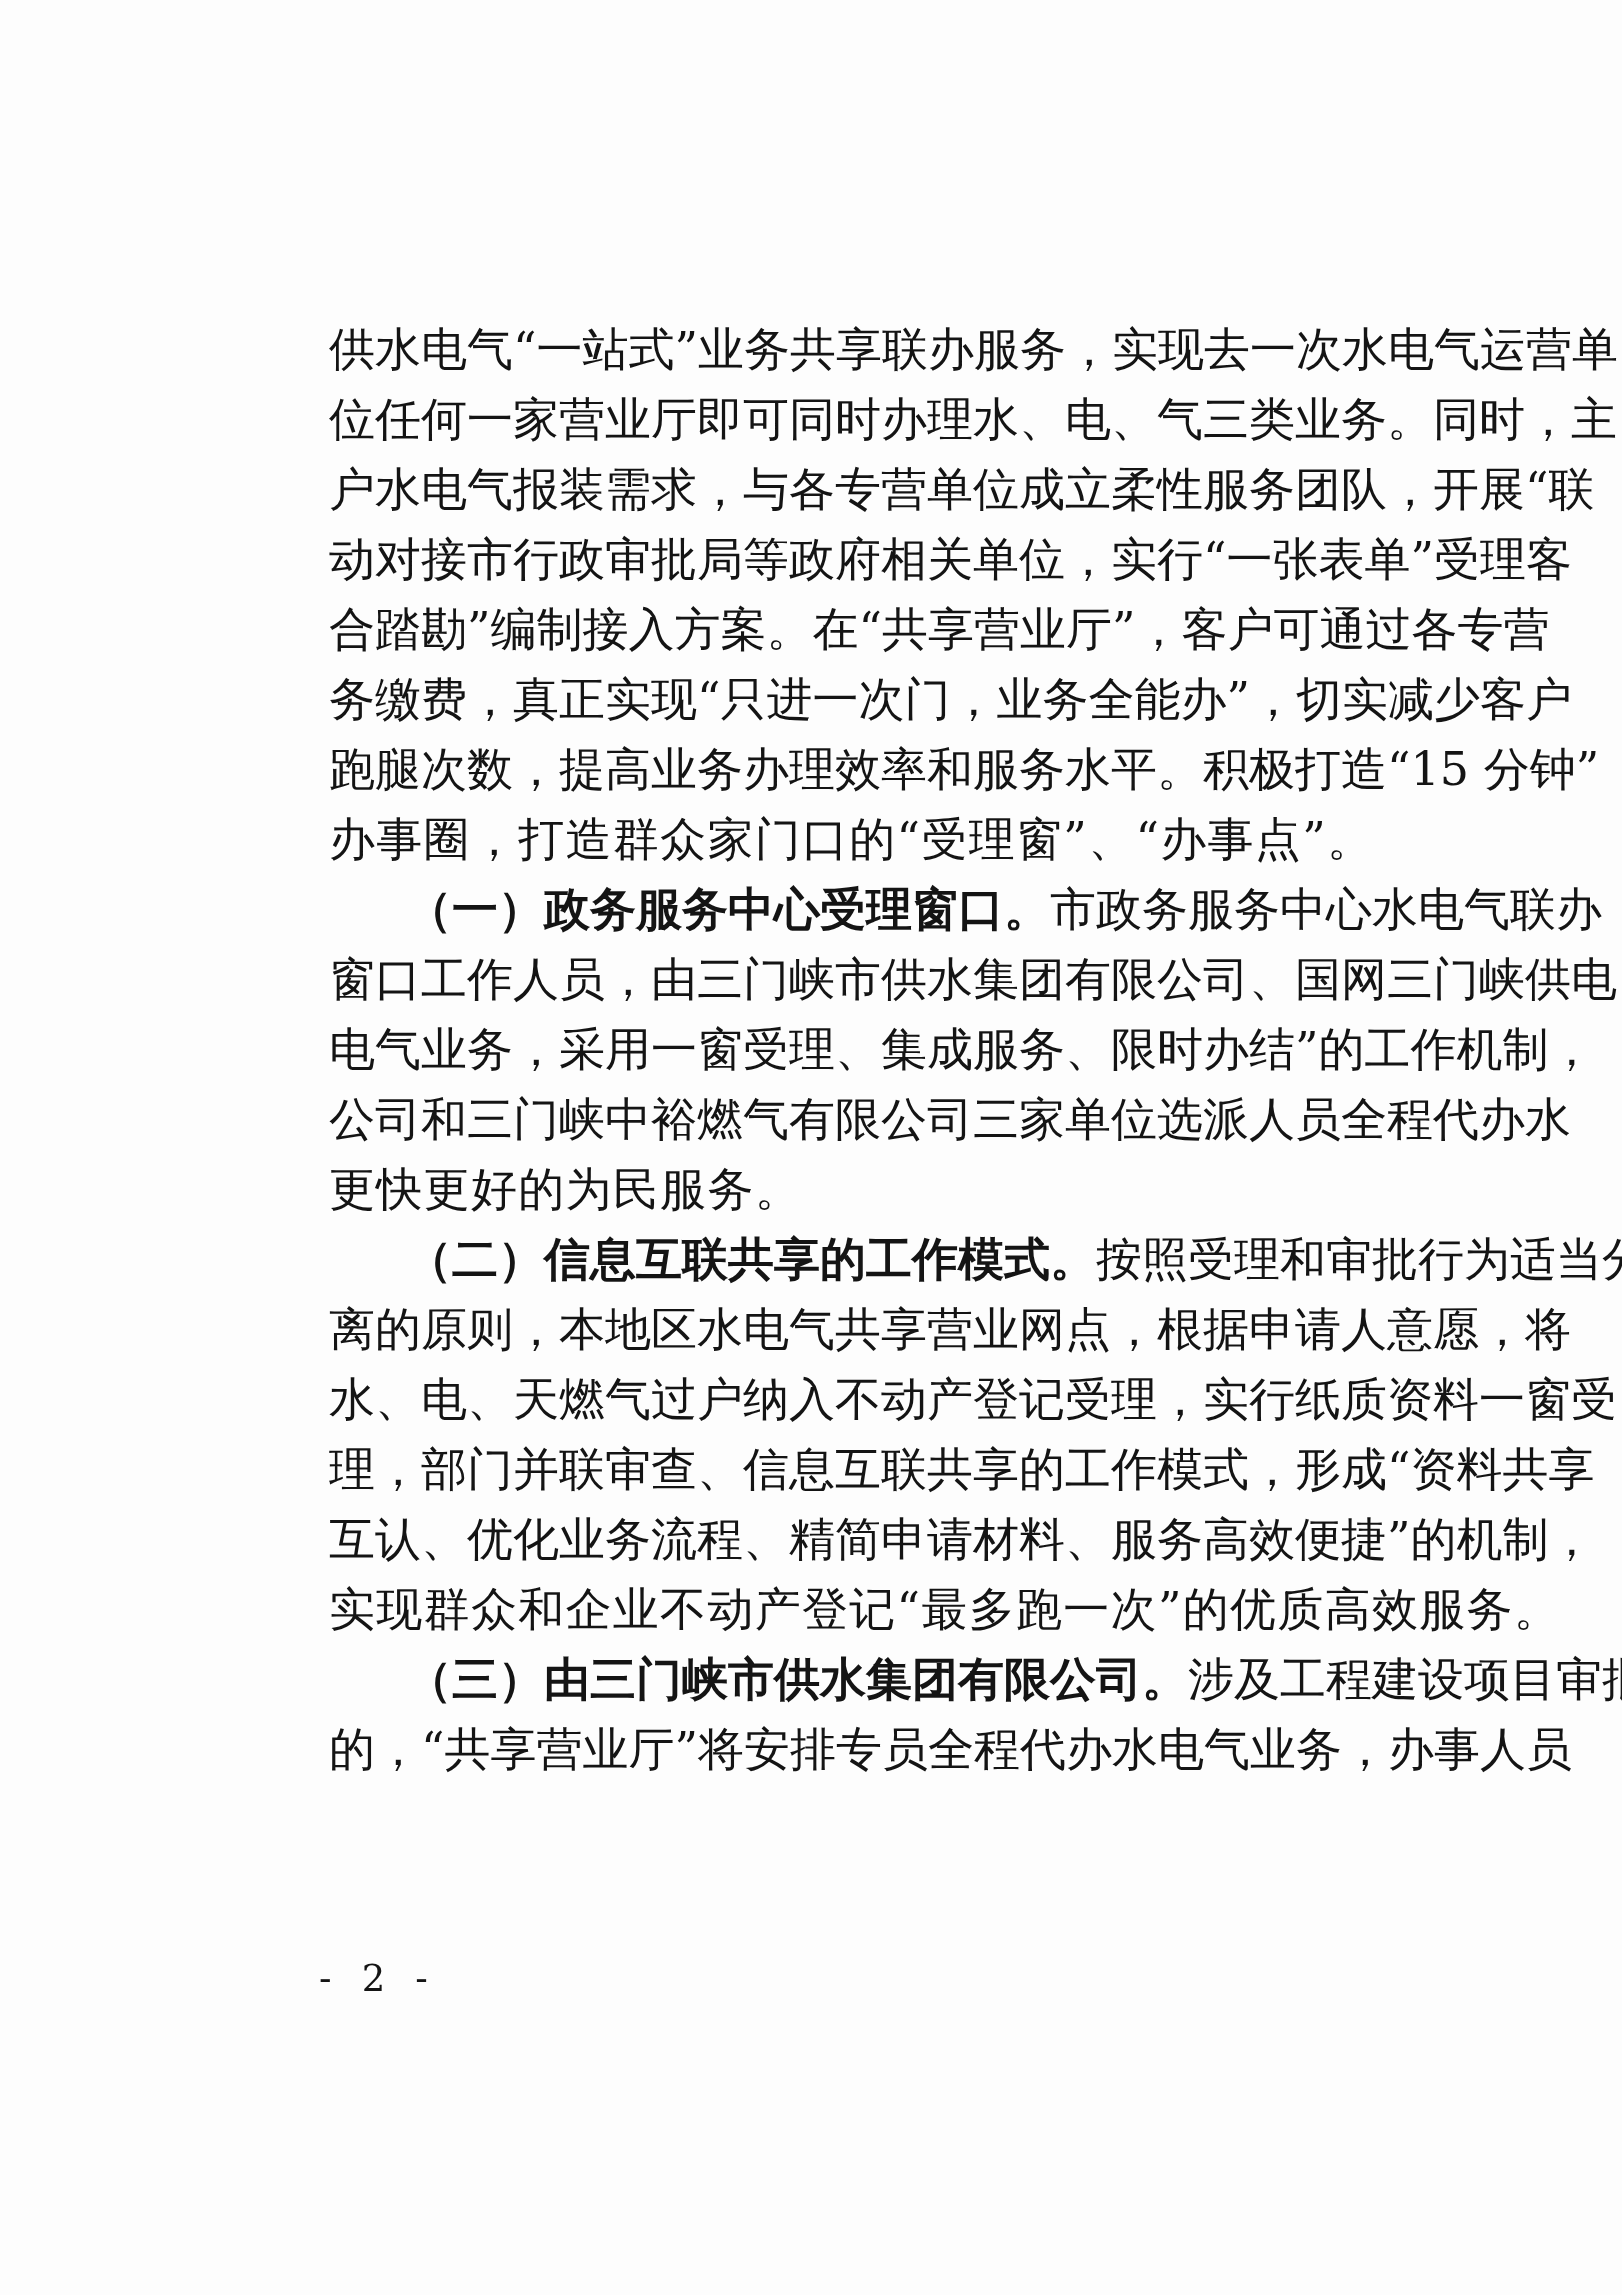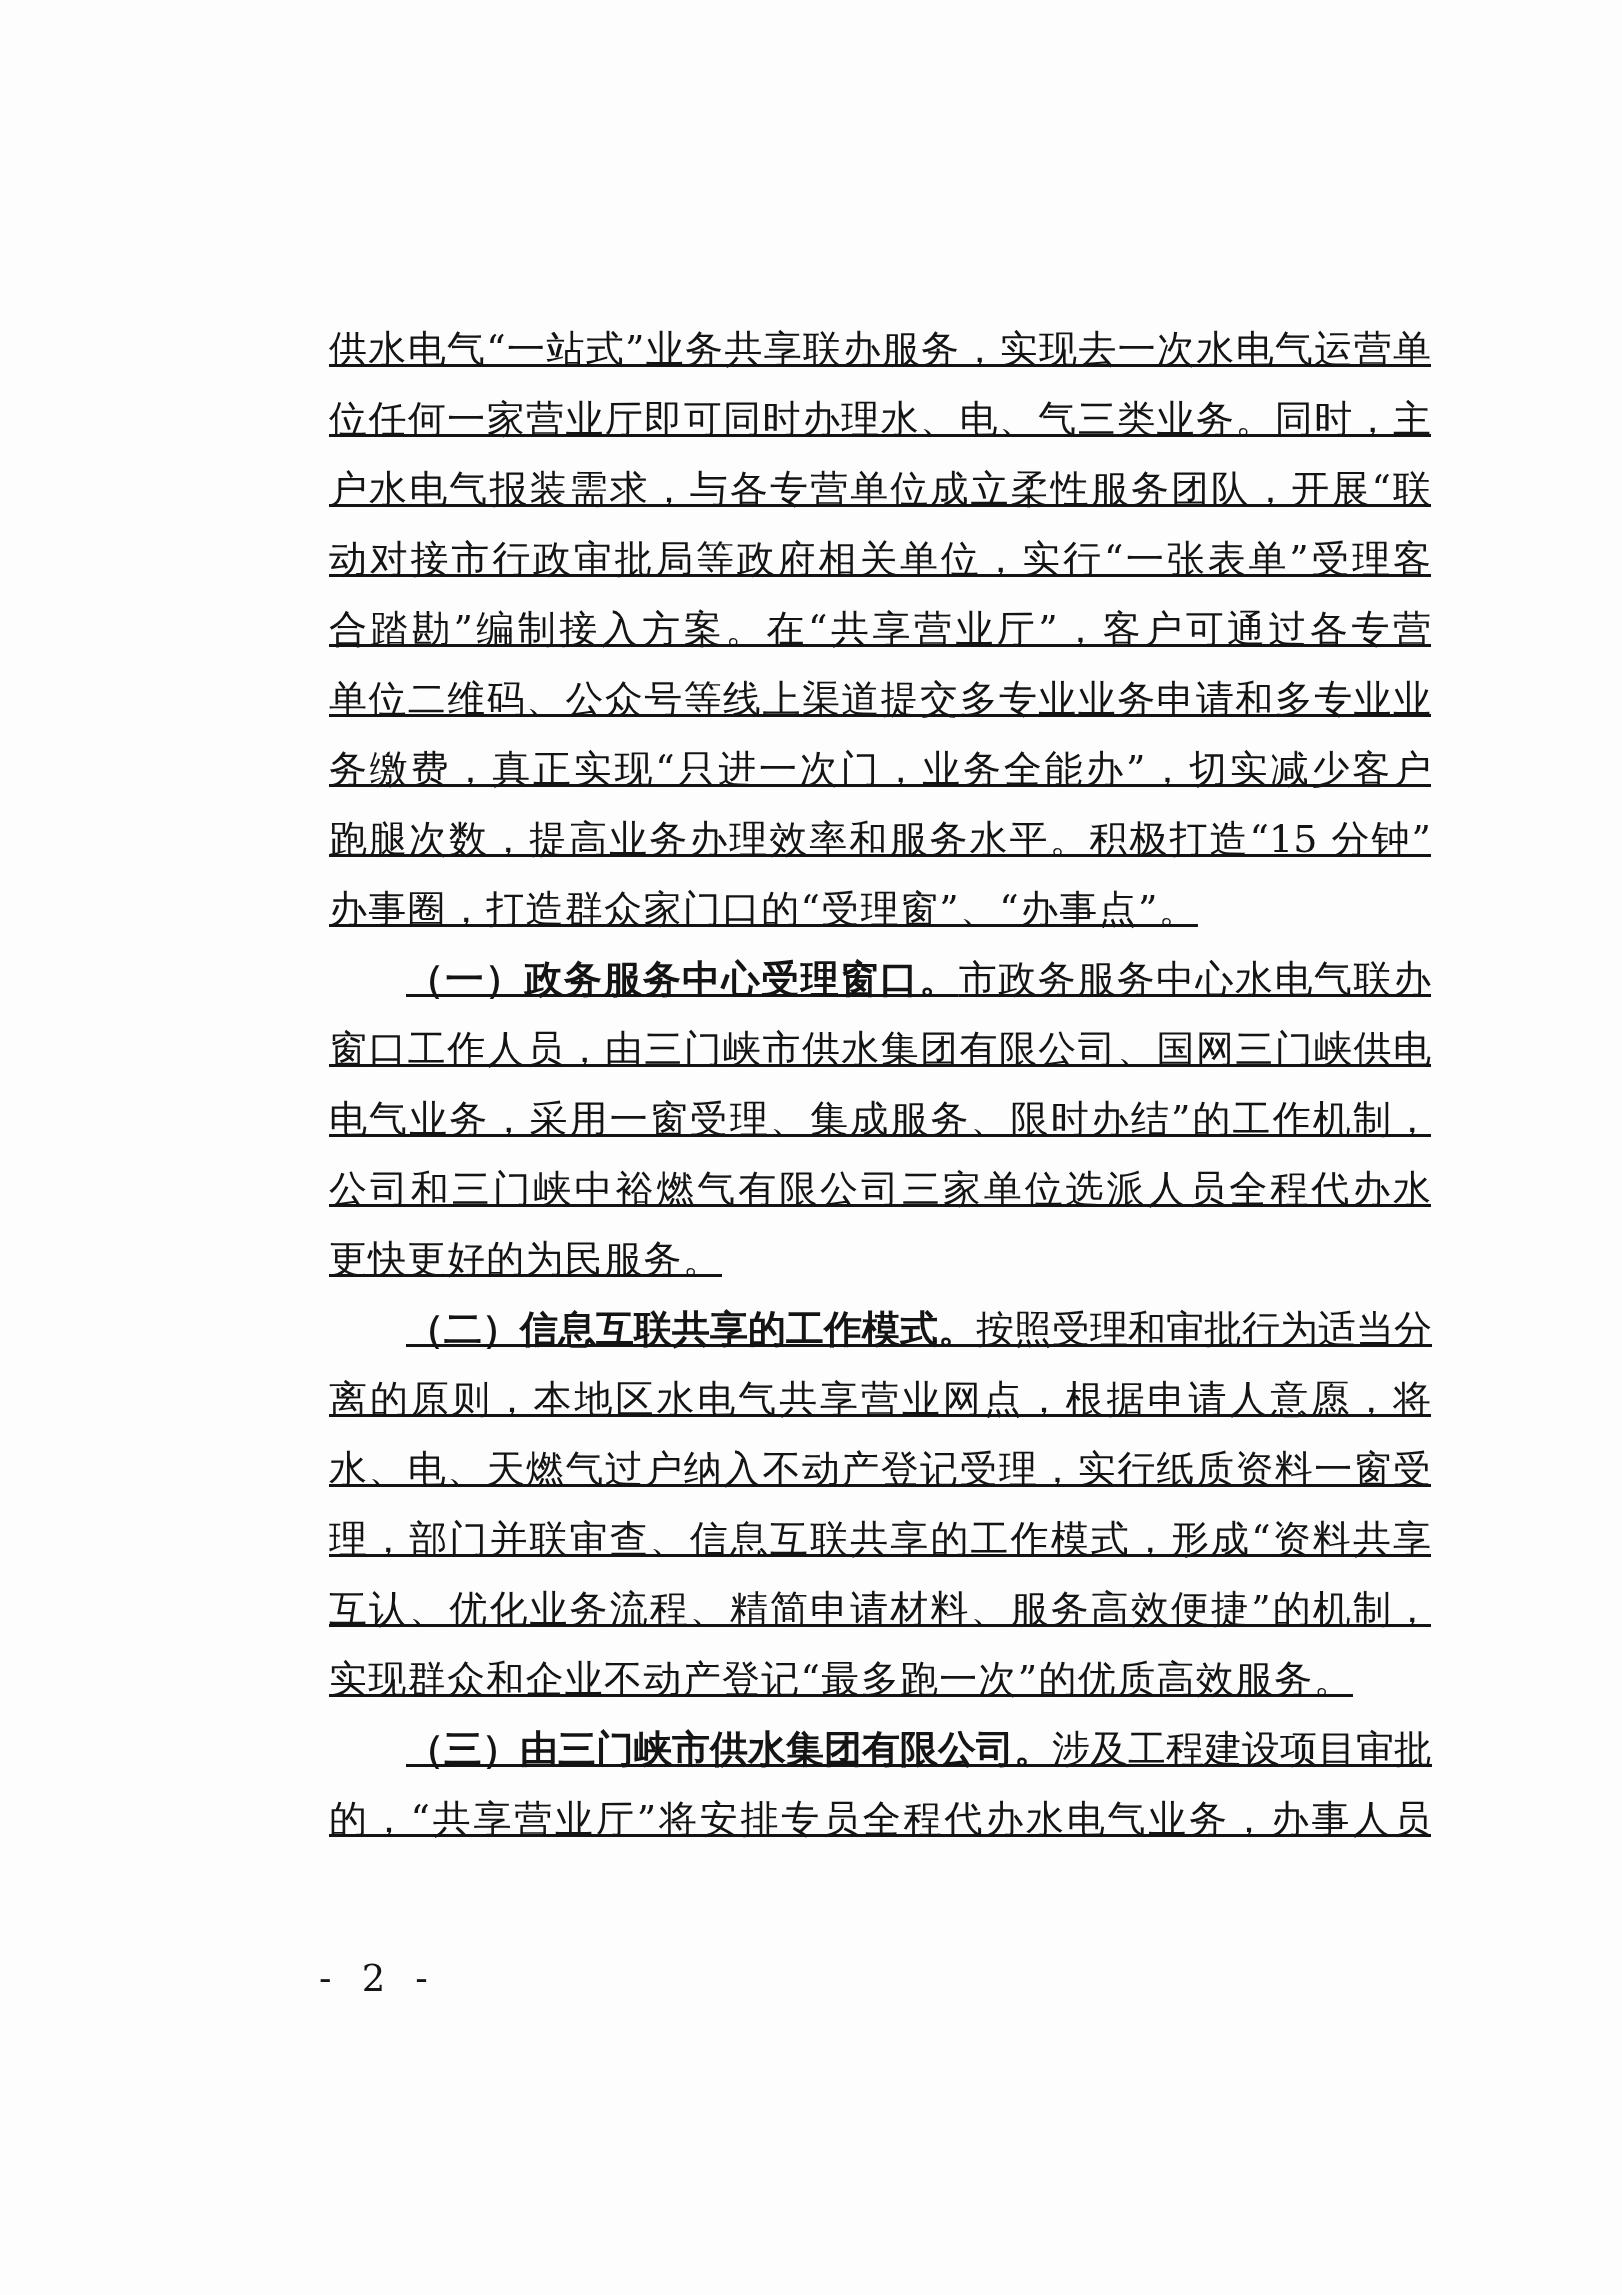--- a/index.html
+++ b/index.html
@@ -25,26 +25,25 @@
   .body-text {
     position: absolute;
     left: 329px;
     top: 314px;
     width: 1102px;
   }
   .line {
     display: block;
     height: 70px;
     line-height: 70px;
-    font-size: 38px;
+    font-size: 46px;
     white-space: nowrap;
     text-align: justify;
     text-align-last: justify;
     letter-spacing: 0;
-    text-decoration: underline;
   }
   .line.last {
     text-align-last: left;
     letter-spacing: 1.3px;
   }
   .indent {
     padding-left: 77px;
   }
   .heading {
     font-family: "DejaVu Sans", "Liberation Sans", sans-serif;
@@ -71,21 +70,20 @@
 
 <div class="page">
   <div class="body-text">
 
     <div>
       <span class="line">供水电气“一站式”业务共享联办服务，实现去一次水电气运营单</span>
       <span class="line">位任何一家营业厅即可同时办理水、电、气三类业务。同时，主</span>
       <span class="line">户水电气报装需求，与各专营单位成立柔性服务团队，开展“联</span>
       <span class="line">动对接市行政审批局等政府相关单位，实行“一张表单”受理客</span>
       <span class="line">合踏勘”编制接入方案。在“共享营业厅”，客户可通过各专营</span>
-      <span class="line">单位二维码、公众号等线上渠道提交多专业业务申请和多专业业</span>
       <span class="line">务缴费，真正实现“只进一次门，业务全能办”，切实减少客户</span>
       <span class="line">跑腿次数，提高业务办理效率和服务水平。积极打造“15 分钟”</span>
       <span class="line last">办事圈，打造群众家门口的“受理窗”、“办事点”。</span>
     </div>
 
 
     <div>
       <div class="line indent"><span class="bold">（一）政务服务中心受理窗口。</span><span>市政务服务中心水电气联办</span></div>
       <span class="line">窗口工作人员，由三门峡市供水集团有限公司、国网三门峡供电</span>
       <span class="line">电气业务，采用一窗受理、集成服务、限时办结”的工作机制，</span>

